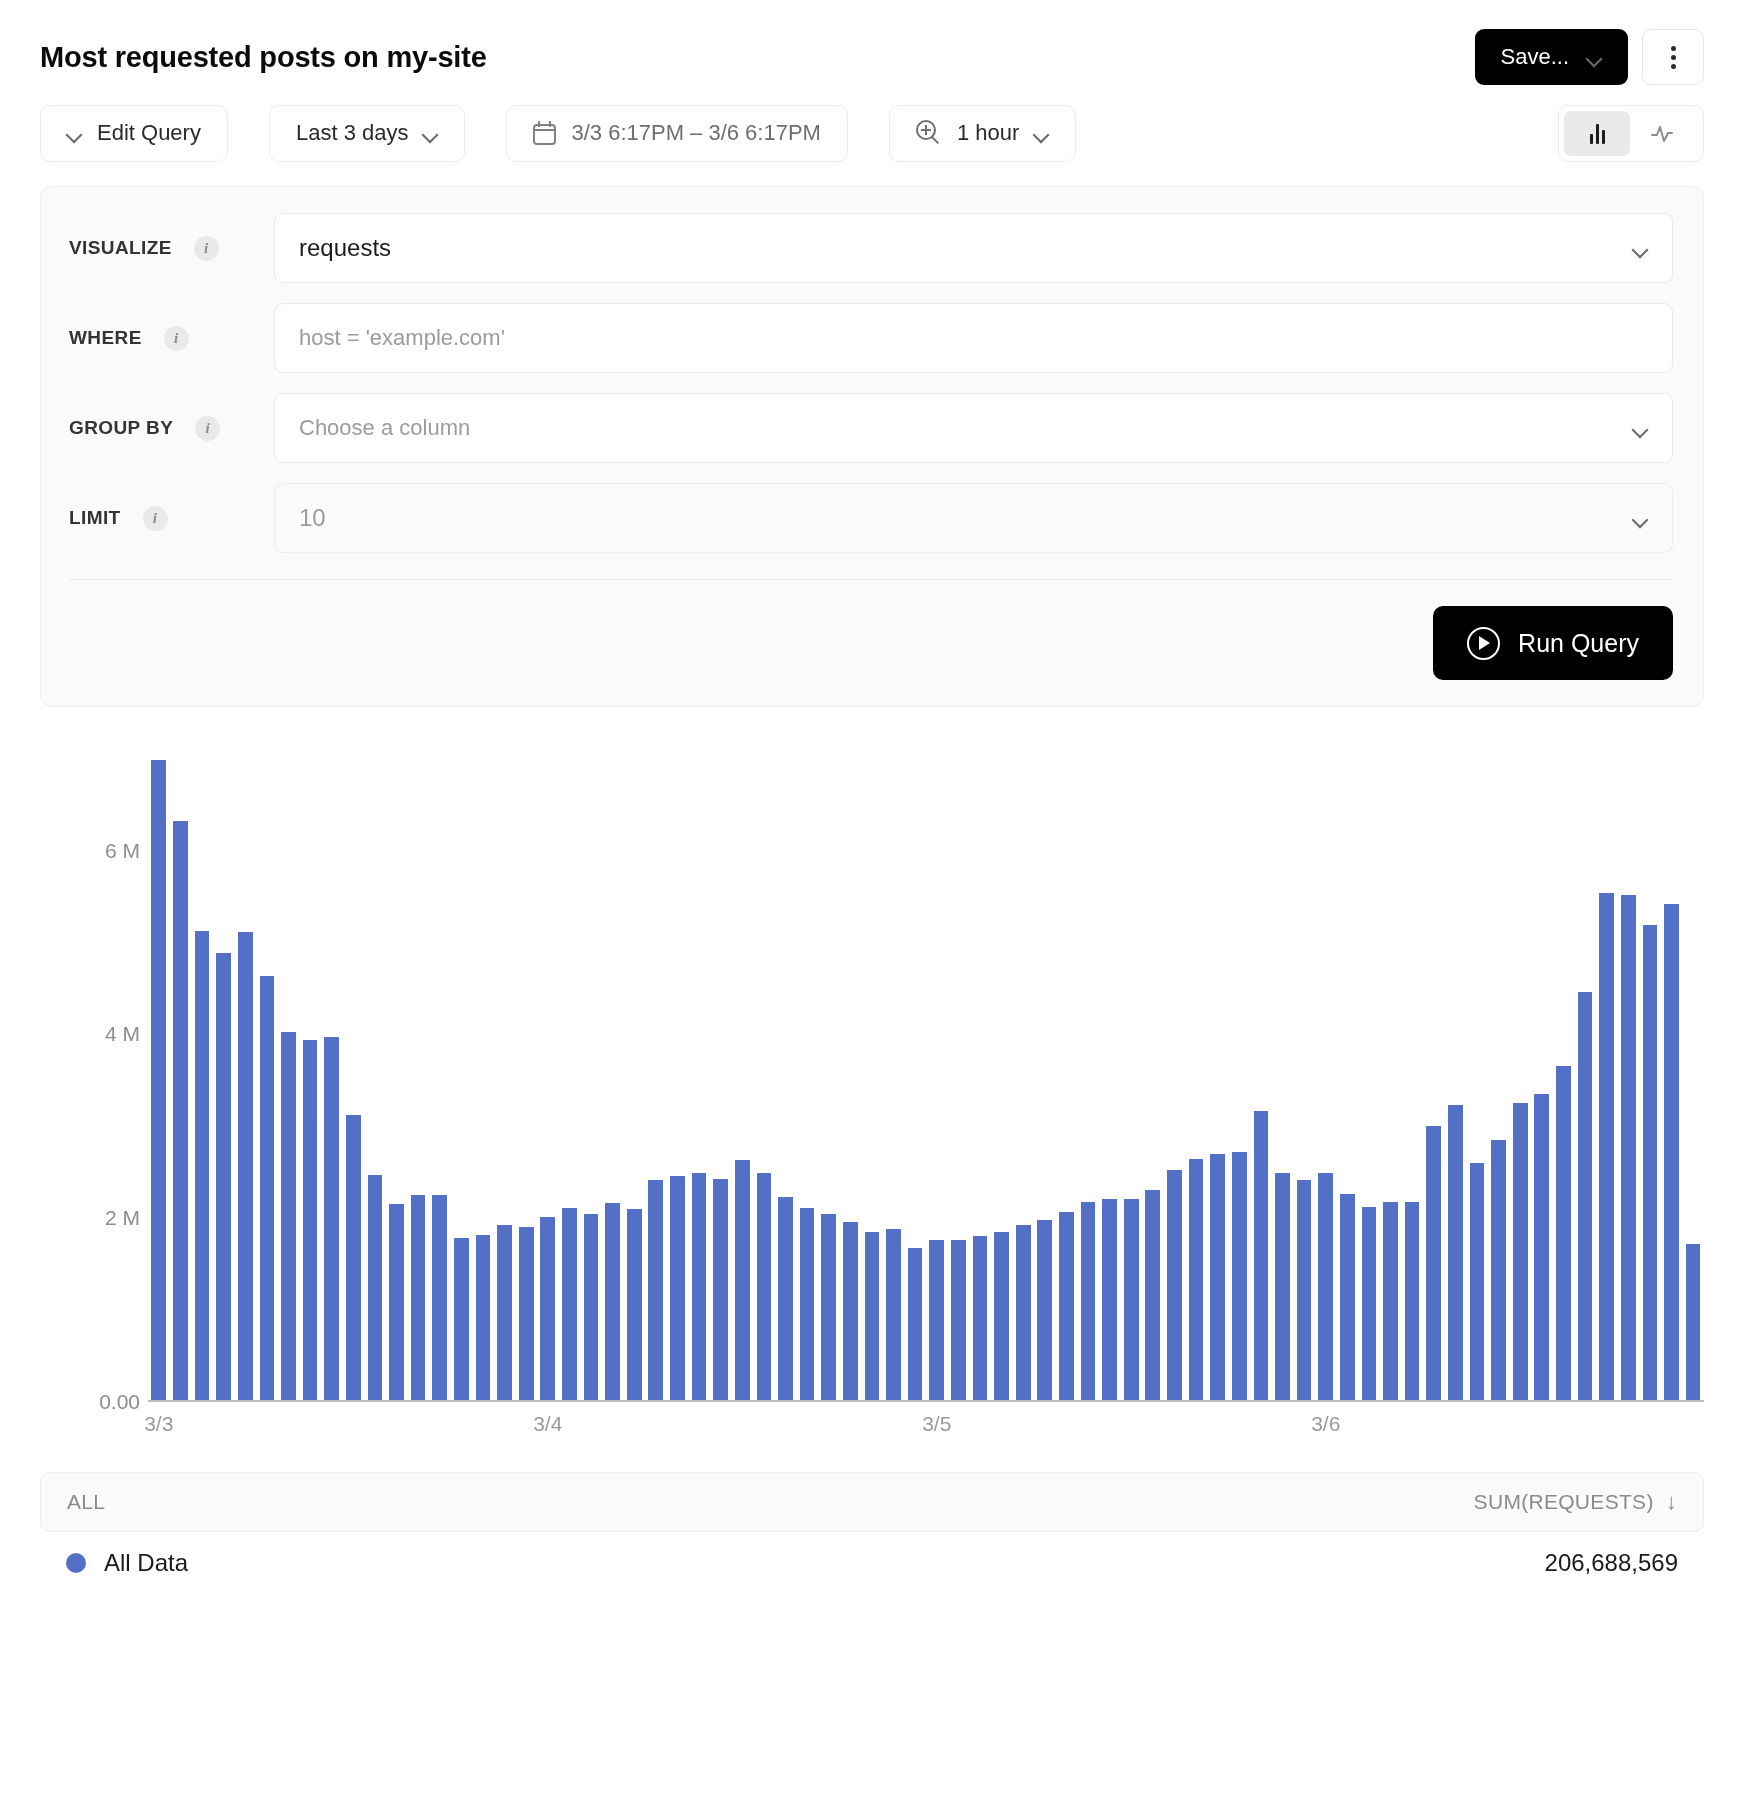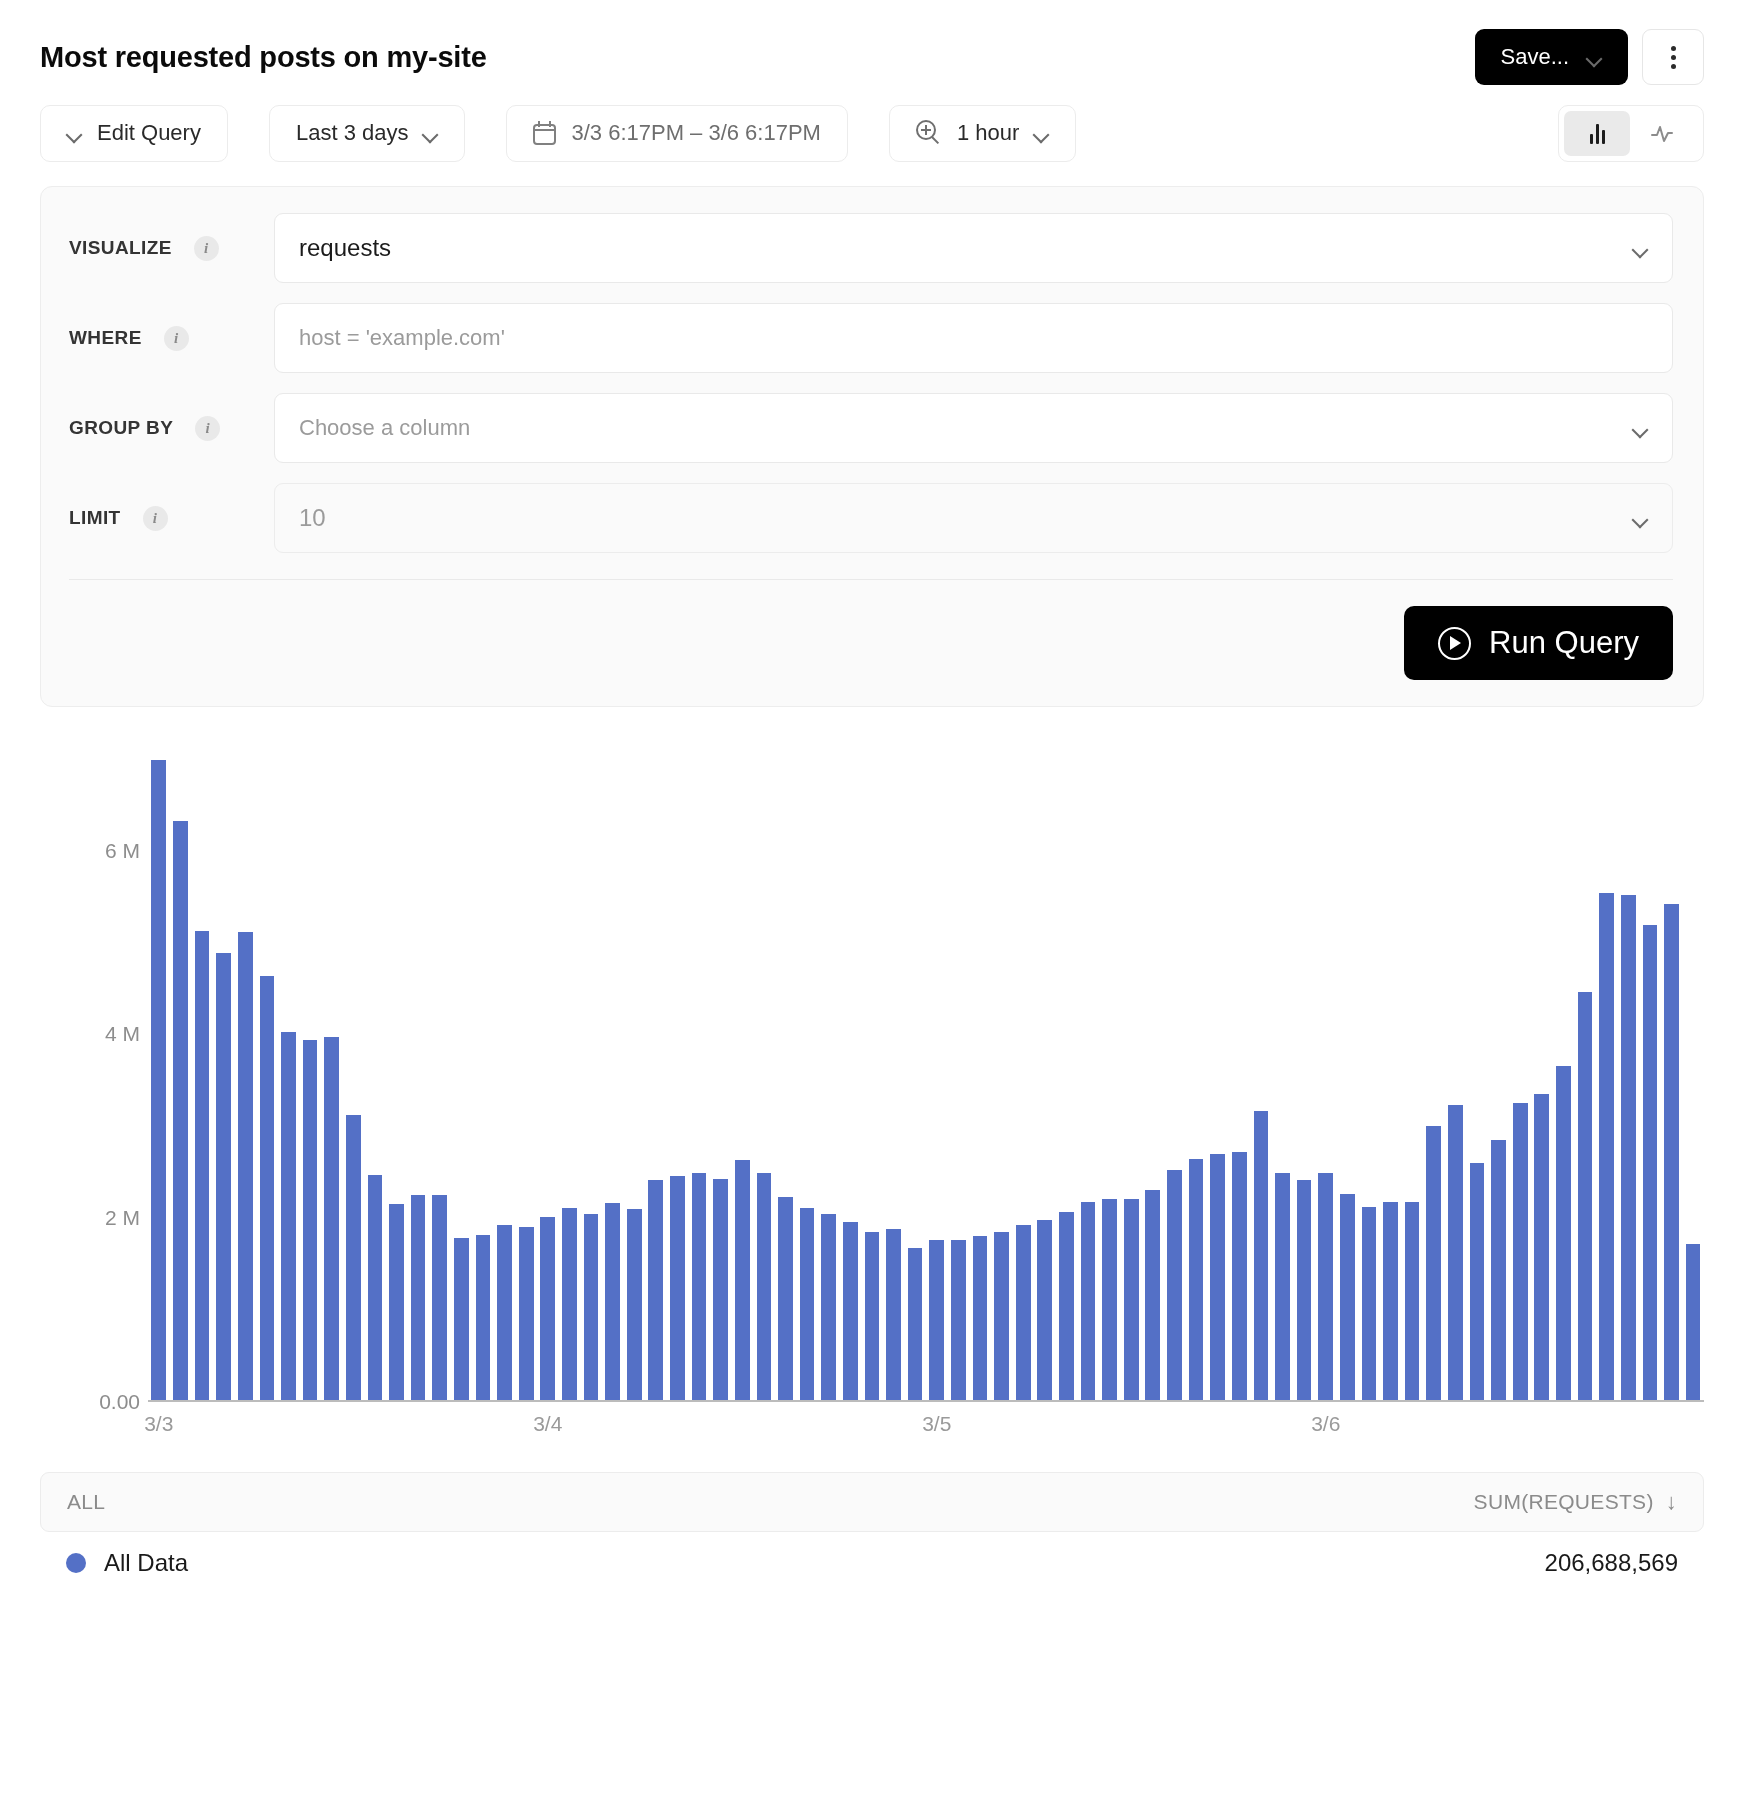--- a/index.html
+++ b/index.html
@@ -109,21 +109,21 @@
     font-size: 24px; color: #1b1b1b;
   }
   .field-input.mono { font-family: Liberation Sans, sans-serif; font-size: 22px; }
   .field-input.placeholder { color: #9b9b9b; }
   .field-input.soft { background: #fafafa; border-color: #ececec; }
   .field-input .txt { flex: 1; }
   .divider { height: 1px; background: #e9e9e9; margin: 26px 0 0 0; }
   .run-row { display: flex; justify-content: flex-end; padding-top: 26px; }
   .run-btn {
     background: #000000; color: #ffffff; border: none; border-radius: 10px;
-    height: 74px; padding: 0 34px; font-size: 31px; font-weight: 500;
+    height: 74px; padding: 0 34px; font-size: 25px; font-weight: 500;
     display: flex; align-items: center; gap: 18px; cursor: pointer;
     font-family: "Liberation Sans", sans-serif;
   }
   .play-icon { width: 33px; height: 33px; position: relative; flex: none; }
   .play-icon .ring {
     position: absolute; inset: 0; border: 2px solid #ffffff; border-radius: 50%;
   }
   .play-icon .tri {
     position: absolute; left: 12px; top: 9px;
     border-left: 11px solid #ffffff; border-top: 7px solid transparent;

